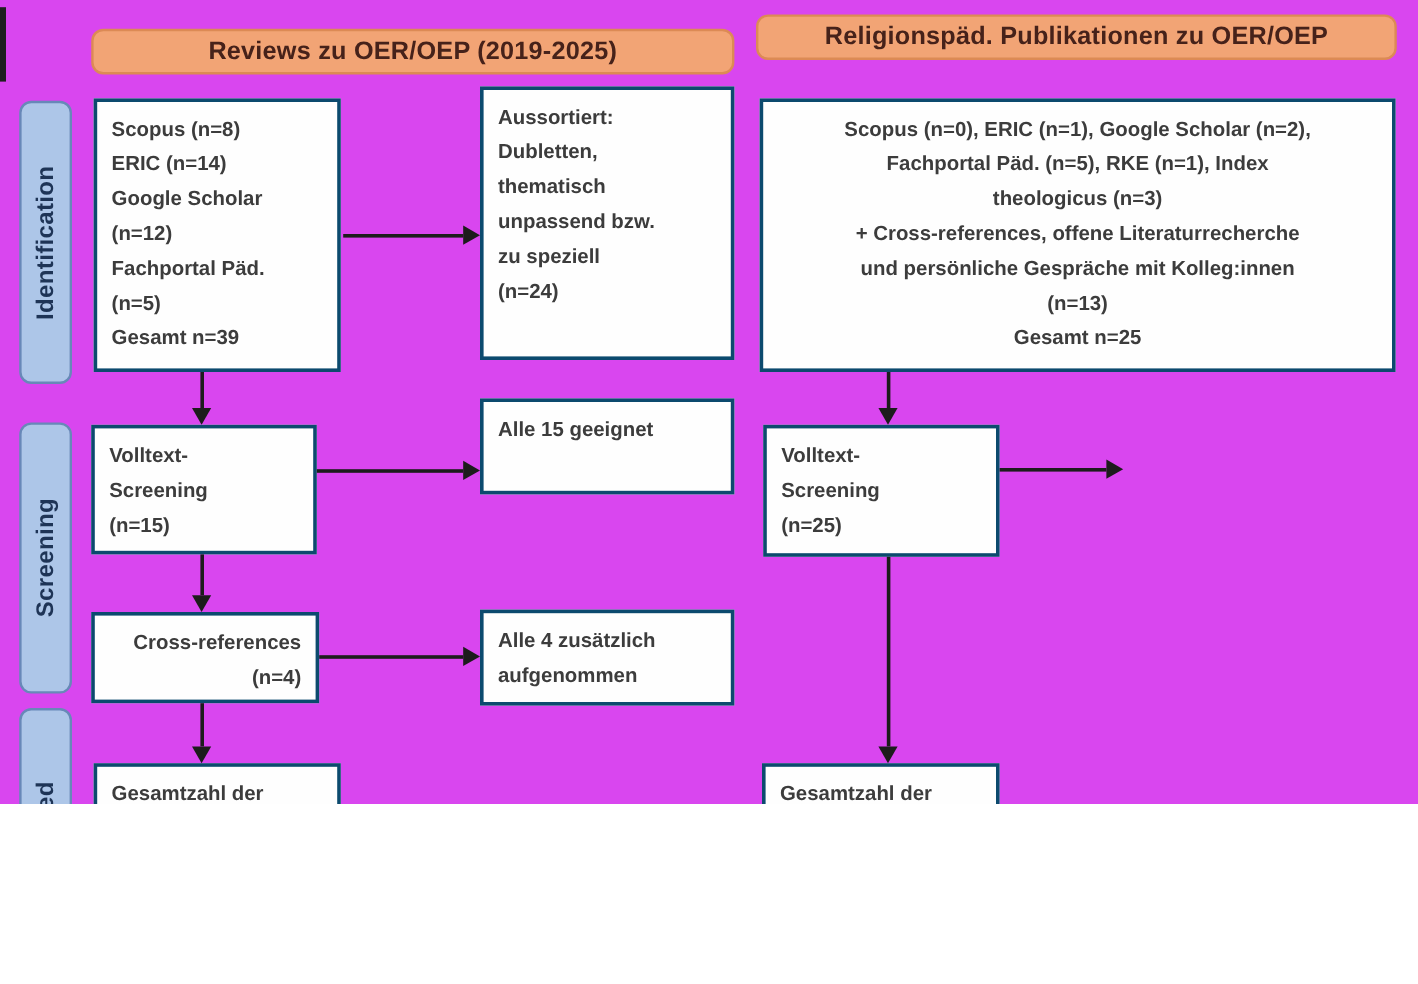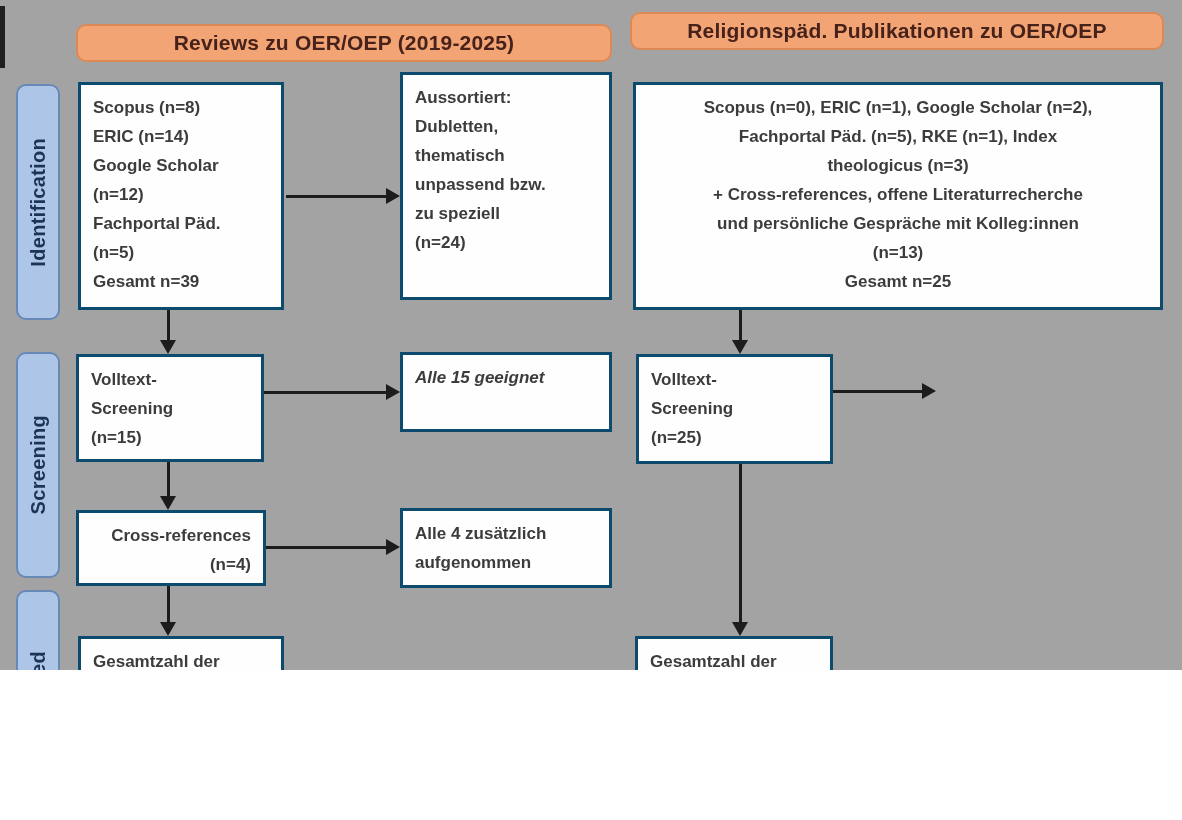--- a/index.html
+++ b/index.html
@@ -1,20 +1,20 @@
 <!DOCTYPE html>
 <html><head>
 <meta charset="utf-8">
 <style>
   html, body { margin: 0; padding: 0; background: #ffffff; }
   .canvas {
     position: relative;
     width: 1182px;
     height: 670px;
-    background: #a3a3a3;
+    background: #d946ef;
     font-family: "Liberation Sans", sans-serif;
     overflow: hidden;
   }
 
   
   .artifact {
     position: absolute;
     left: 0; top: 6px;
     width: 5px; height: 62px;
     background: #1f1f1f;
@@ -75,21 +75,21 @@
     font-size: 17px;
     font-weight: bold;
     line-height: 29px;
     padding: 8px 12px;
     white-space: pre-line;
   }
   #box-a { left: 78px;  top: 82px;  width: 206px; height: 228px; }
   #box-b { left: 400px; top: 72px;  width: 212px; height: 228px; }
   #box-c { left: 633px; top: 82px;  width: 530px; height: 228px; text-align: center; }
   #box-d { left: 76px;  top: 354px; width: 188px; height: 108px; }
-  #box-e { left: 400px; top: 352px; width: 212px; height: 80px; font-style: italic;  }
+  #box-e { left: 400px; top: 332px; width: 212px; height: 80px;  }
   #box-f { left: 76px;  top: 510px; width: 190px; height: 76px; text-align: right;  }
   #box-g { left: 400px; top: 508px; width: 212px; height: 80px;  }
   #box-h { left: 78px;  top: 636px; width: 206px; height: 138px; }
   #box-i { left: 636px; top: 354px; width: 197px; height: 110px; }
   #box-j { left: 936px; top: 350px; width: 227px; height: 80px;  }
   #box-k { left: 635px; top: 636px; width: 198px; height: 138px; }
 
   
   .hline { position: absolute; height: 3px; background: #1c1c1c; }
   .vline { position: absolute; width: 3px;  background: #1c1c1c; }

